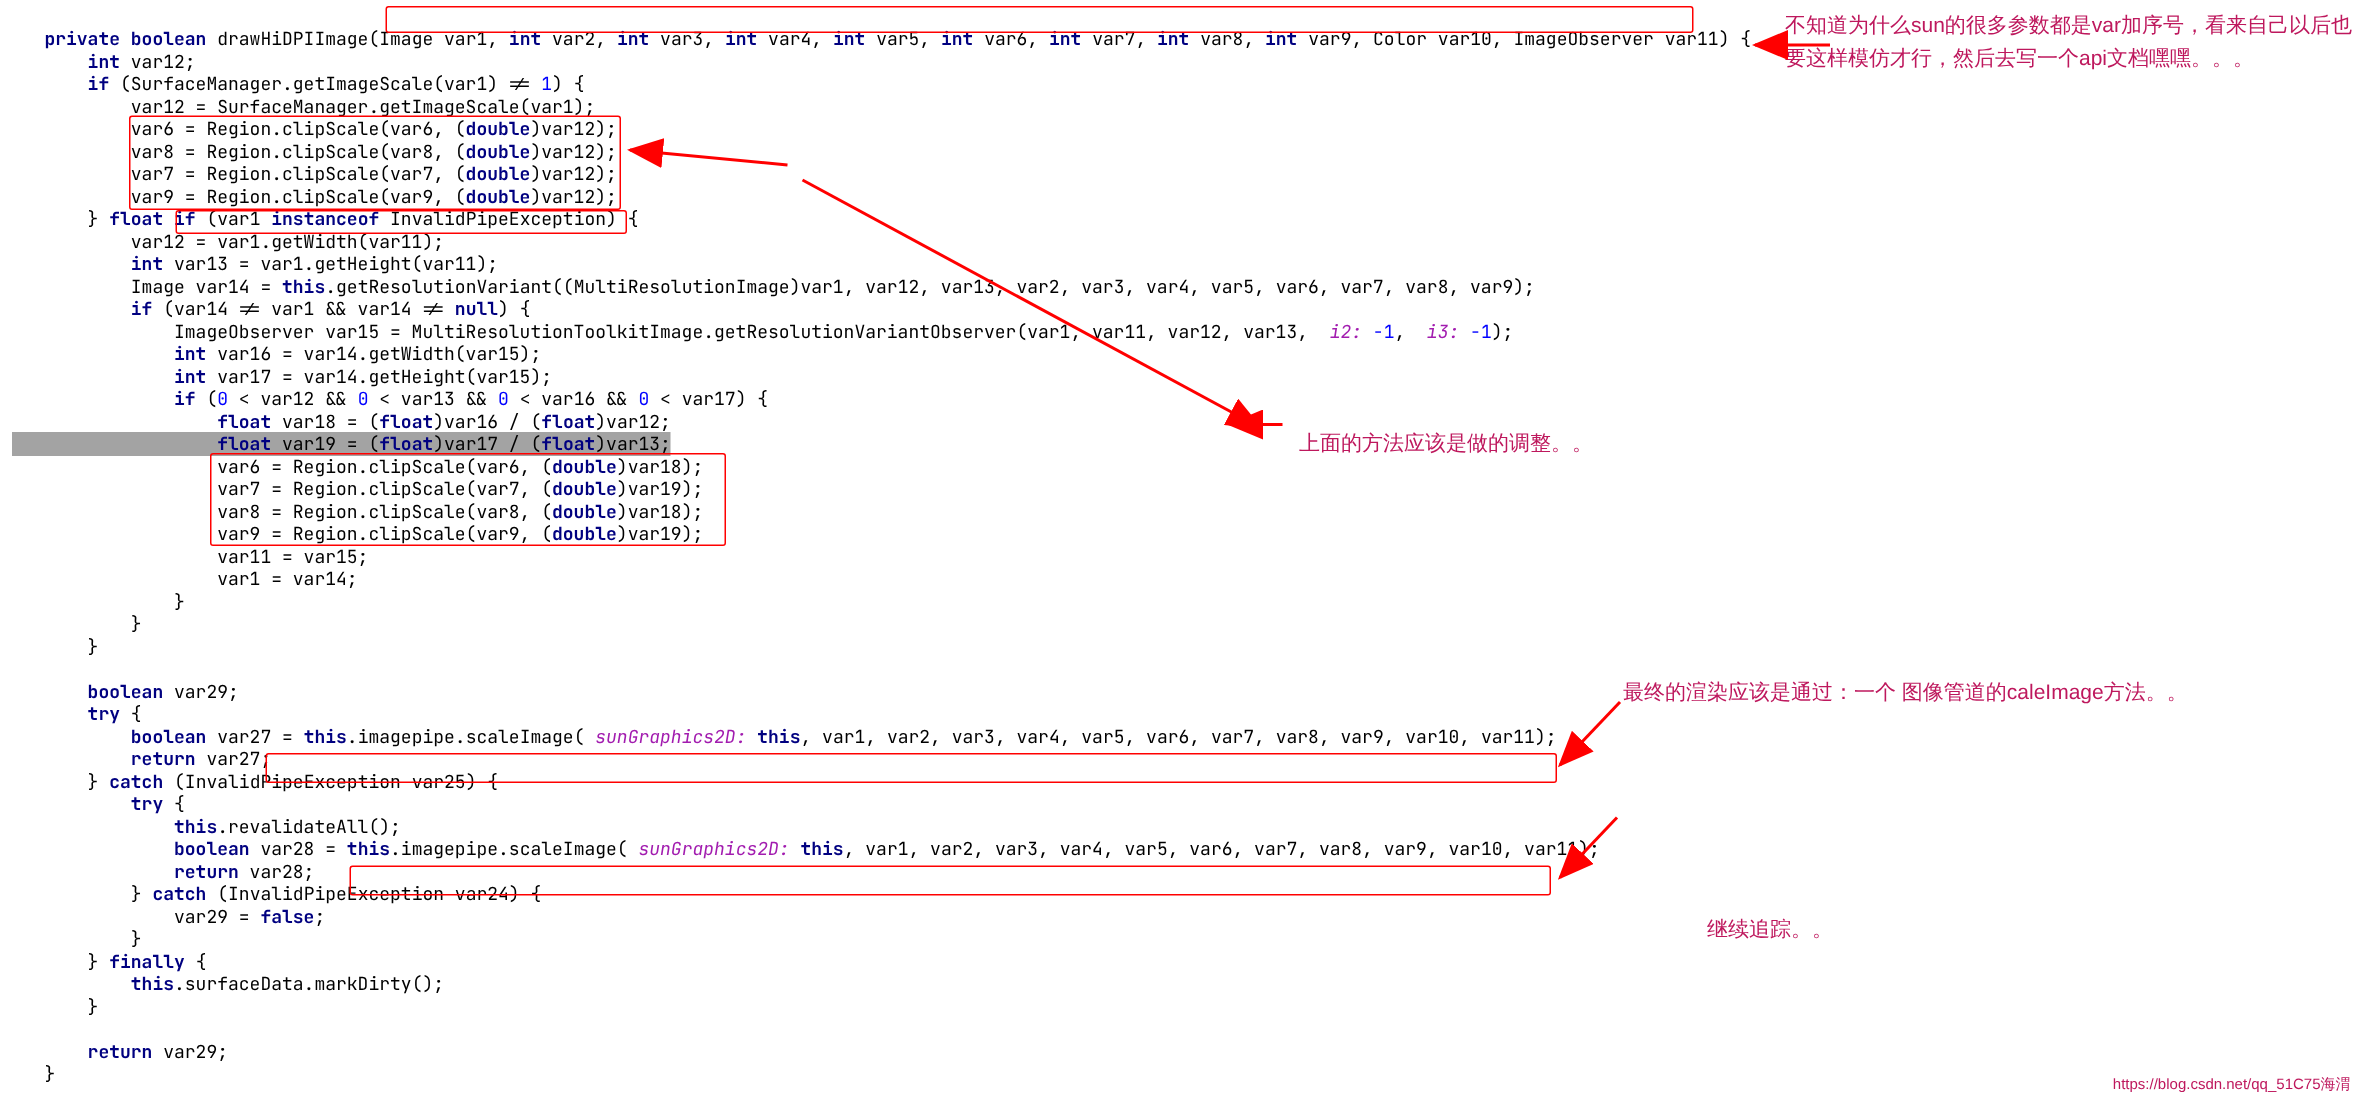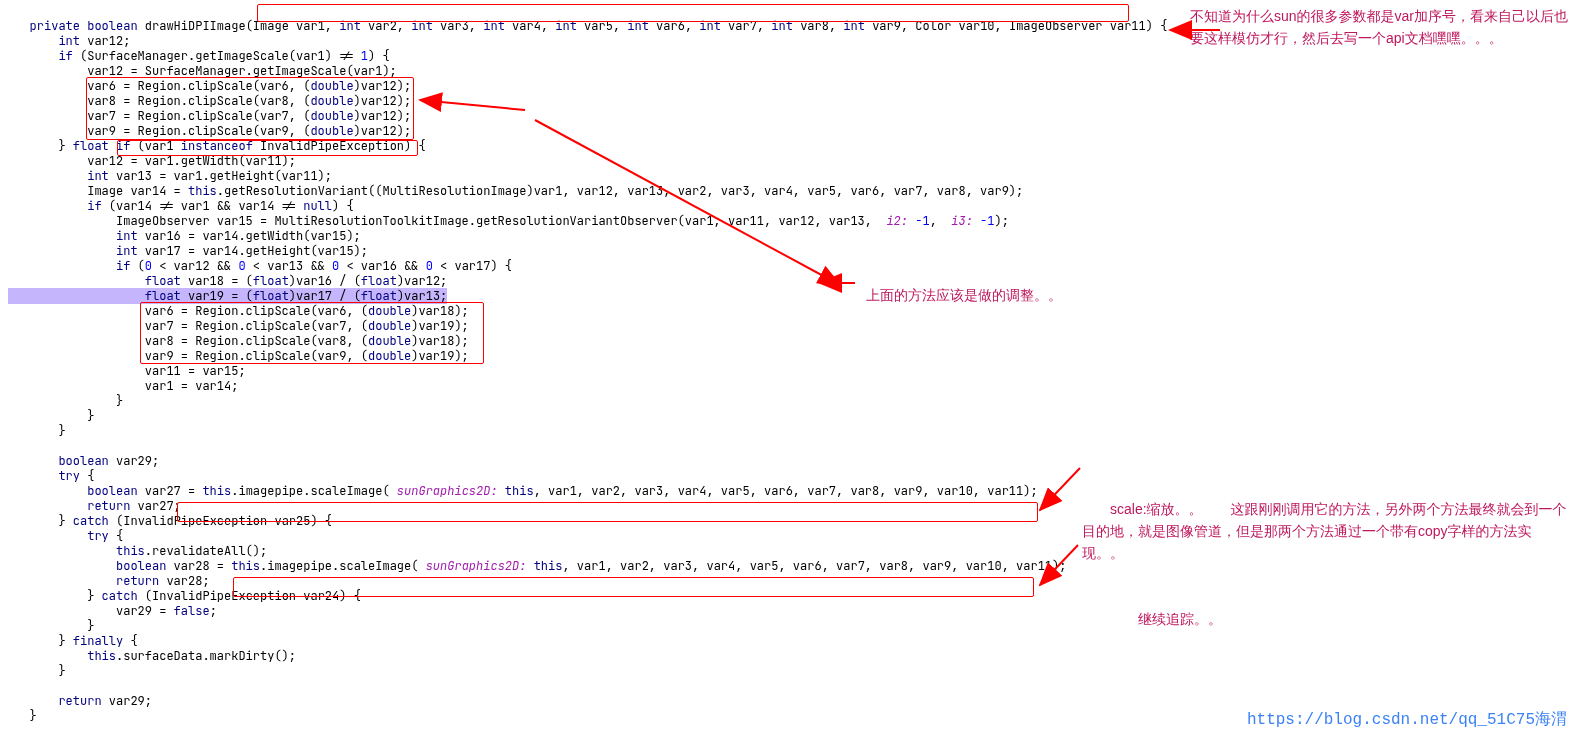--- a/index.html
+++ b/index.html
@@ -1,25 +1,25 @@
 <!DOCTYPE html>
 <html><head>
 <meta charset="utf-8">
 <style>
   html,body{margin:0;padding:0;background:#fff;font-family:"JetBrains Mono","Consolas","Courier New",monospace;font-size:12px;color:#000;overflow:hidden}
   .wrap{position:relative;width:1579px;height:734px}
   .code{position:absolute;left:8px;top:4px;right:8px;line-height:15px;white-space:pre}
-  .kw{color:#000080;font-weight:normal}
+  .kw{color:#000080;font-weight:bold}
   .num{color:#0000ff}
   .param{color:#a21caf;font-style:italic}
-  .hl{background:#c4b5fd}
+  .hl{background:#a3a3a3}
   .red-box{position:absolute;border:1.5px solid #ff0000;border-radius:2px;pointer-events:none}
   .red-note{position:absolute;color:#be185d;font-family:"Microsoft YaHei","SimSun",sans-serif;font-size:14px;line-height:22px}
   svg.arrows{position:absolute;left:0;top:0;width:1579px;height:734px;pointer-events:none}
-  .watermark{position:absolute;right:12px;bottom:4px;color:#3b82f6;font-family:Liberation Mono, monospace;font-size:16px}
+  .watermark{position:absolute;right:12px;bottom:4px;color:#be185d;font-family:Liberation Sans, sans-serif;font-size:10px}
 </style>
 </head>
 <body>
 
 <div class="wrap">
 
 <div class="code">
 <span class="kw">   private boolean </span><span>drawHiDPIImage</span><span>(Image var1, </span><span class="kw">int</span><span> var2, </span><span class="kw">int</span><span> var3, </span><span class="kw">int</span><span> var4, </span><span class="kw">int</span><span> var5, </span><span class="kw">int</span><span> var6, </span><span class="kw">int</span><span> var7, </span><span class="kw">int</span><span> var8, </span><span class="kw">int</span><span> var9, Color var10, ImageObserver var11) {</span>
 <span class="kw">       int</span><span> var12;</span>
 <span class="kw">       if</span><span> (SurfaceManager.getImageScale(var1) != </span><span class="num">1</span><span>) {</span>
@@ -71,21 +71,21 @@
 
 <div class="red-box" style="left:257px;top:4px;width:870px;height:16px"></div>
 <div class="red-box" style="left:86px;top:77px;width:326px;height:61px"></div>
 <div class="red-box" style="left:117px;top:140px;width:299px;height:14px"></div>
 <div class="red-box" style="left:140px;top:302px;width:342px;height:60px"></div>
 <div class="red-box" style="left:177px;top:502px;width:859px;height:18px"></div>
 <div class="red-box" style="left:233px;top:577px;width:799px;height:18px"></div>
 
 <div class="red-note" style="left:1190px;top:5px;width:380px">不知道为什么sun的很多参数都是var加序号，看来自己以后也要这样模仿才行，然后去写一个api文档嘿嘿。。。</div>
 <div class="red-note" style="left:866px;top:284px">上面的方法应该是做的调整。。</div>
-<div class="red-note" style="left:1082px;top:498px;width:490px">　　scale:缩放。。　　这跟刚刚调用它的方法，另外两个方法最终就会到一个目的地，就是图像管道，但是那两个方法通过一个带有copy字样的方法实现。。</div>
+<div class="red-note" style="left:1082px;top:450px;width:490px">最终的渲染应该是通过：一个 图像管道的caleImage方法。。</div>
 <div class="red-note" style="left:1082px;top:608px">　　　　继续追踪。。</div>
 
 <svg class="arrows">
   <defs>
     <marker id="ah" markerWidth="12" markerHeight="10" refX="11" refY="5" orient="auto">
       <path d="M0,0 L12,5 L0,10 Z" fill="#ff0000"></path>
     </marker>
   </defs>
 
   <line x1="1220" y1="30" x2="1170" y2="30" stroke="#ff0000" stroke-width="2" marker-end="url(#ah)"></line>

